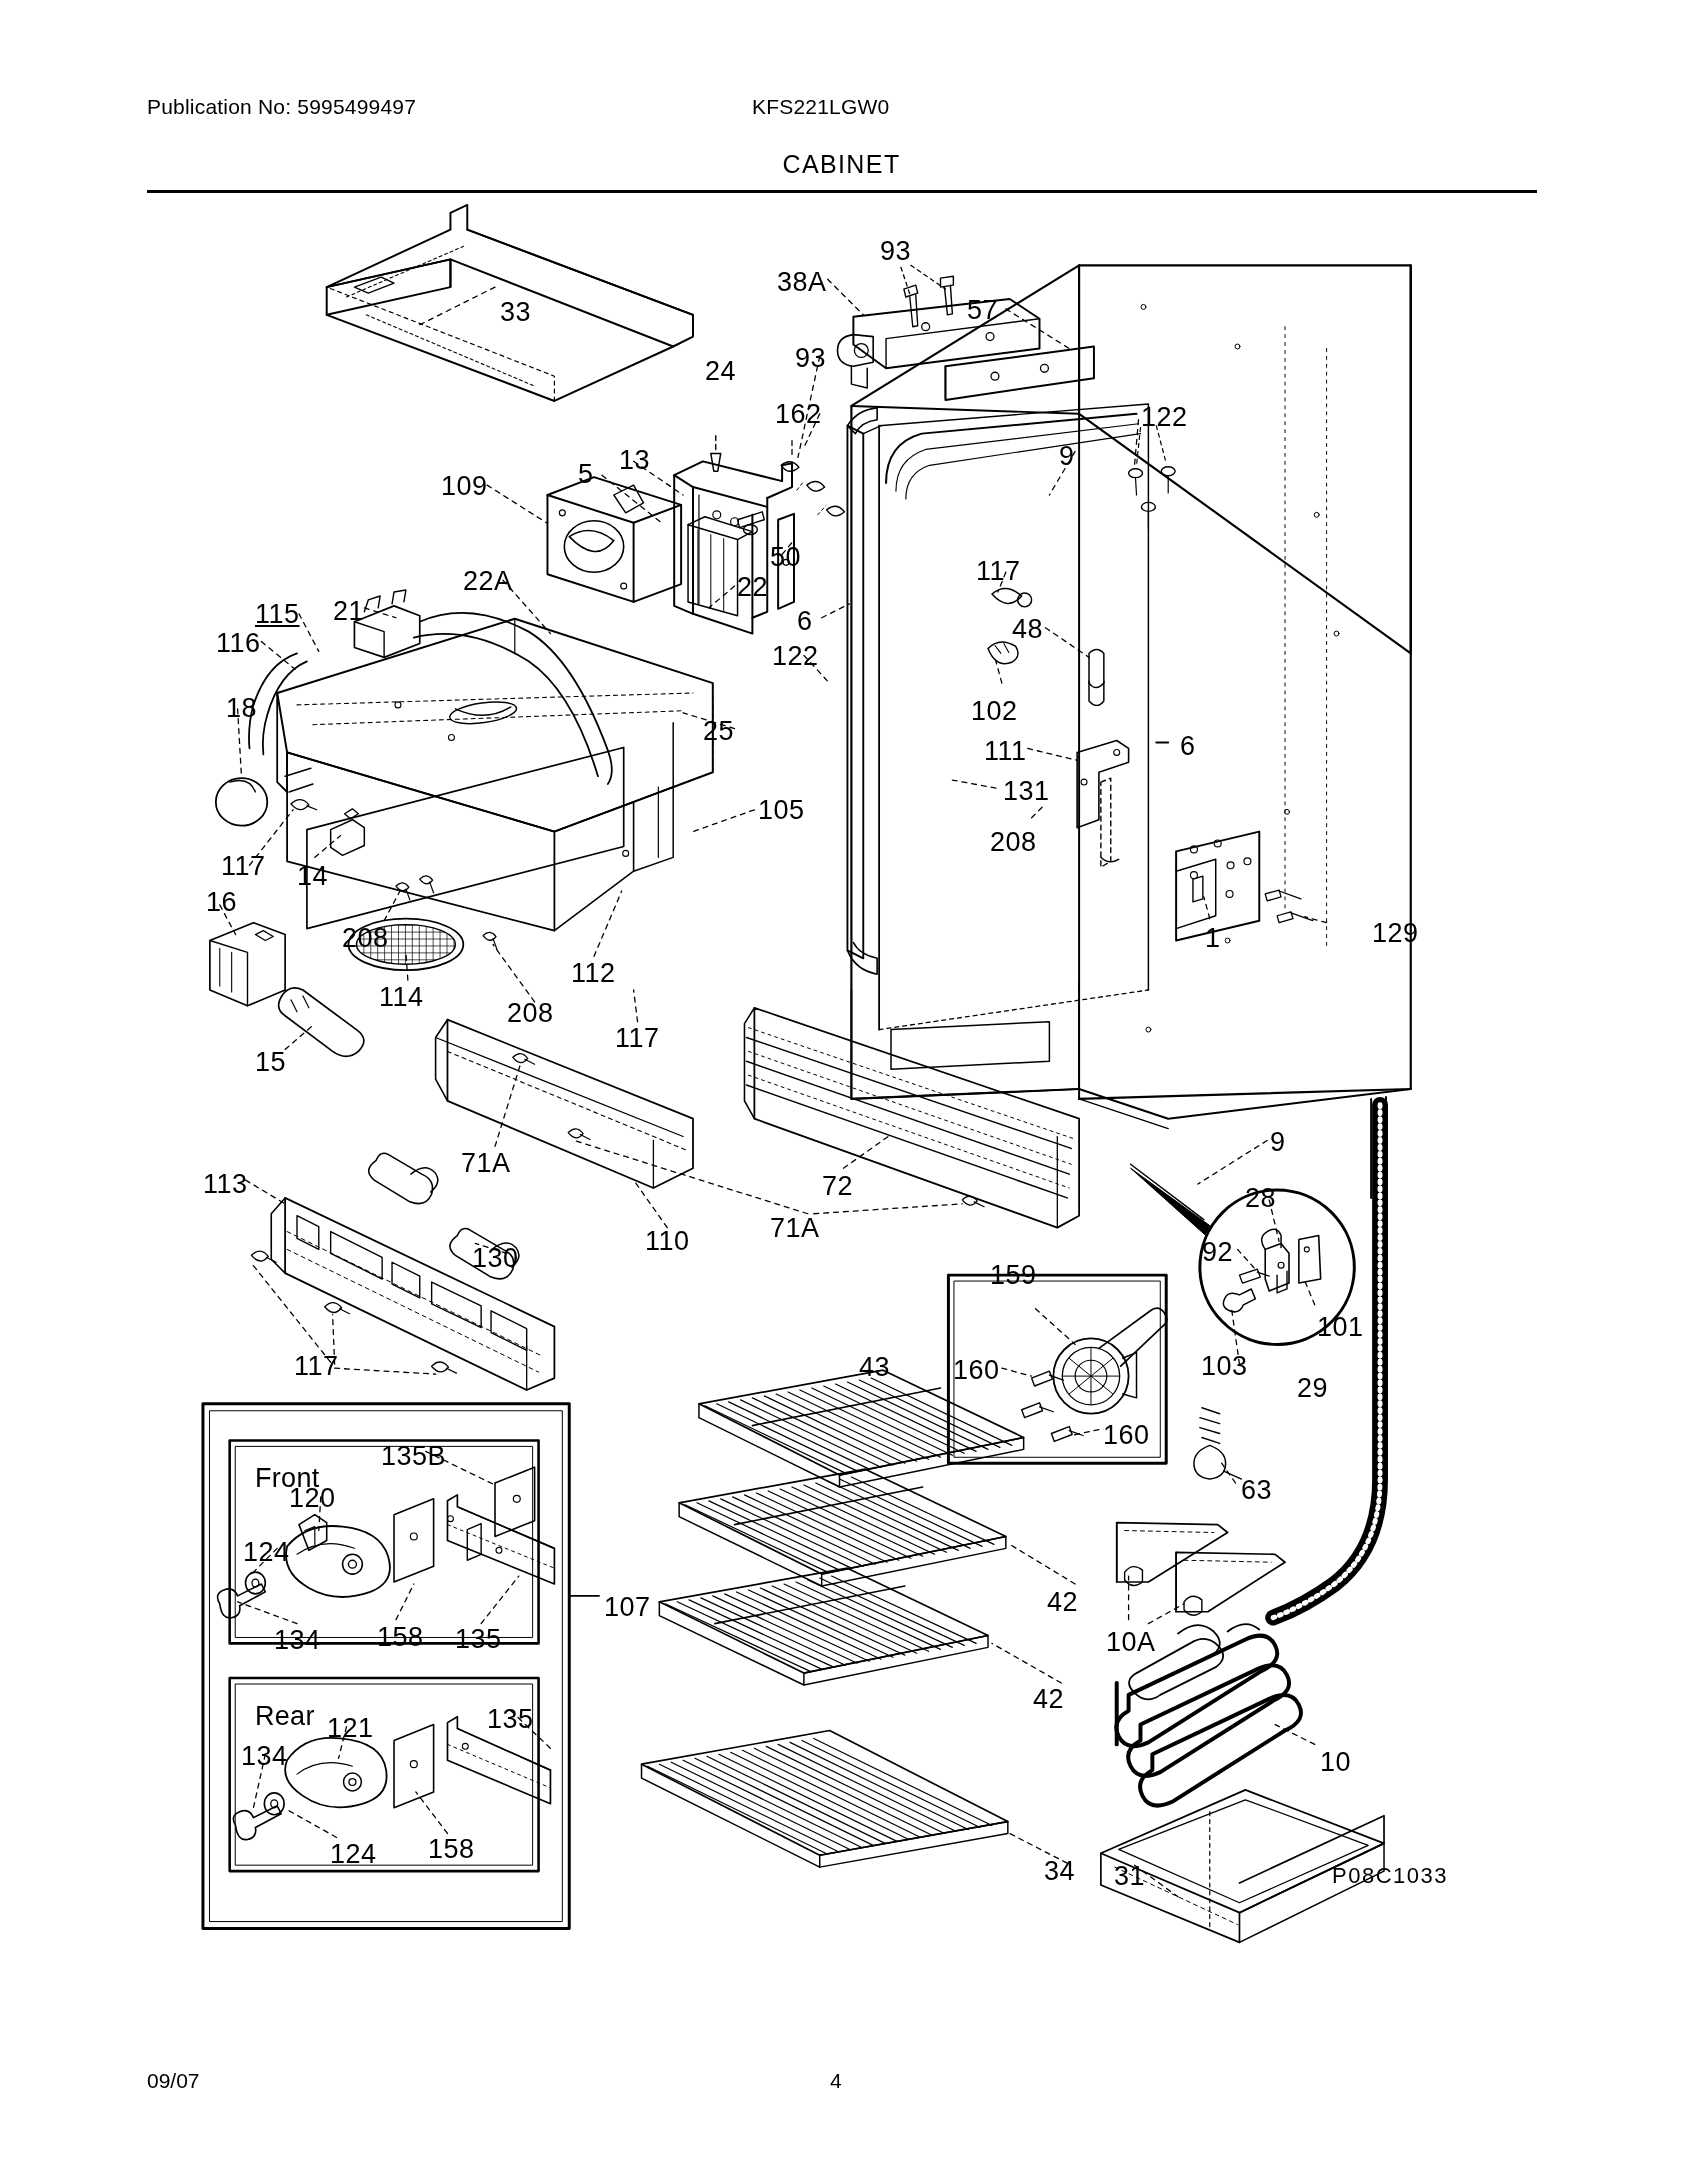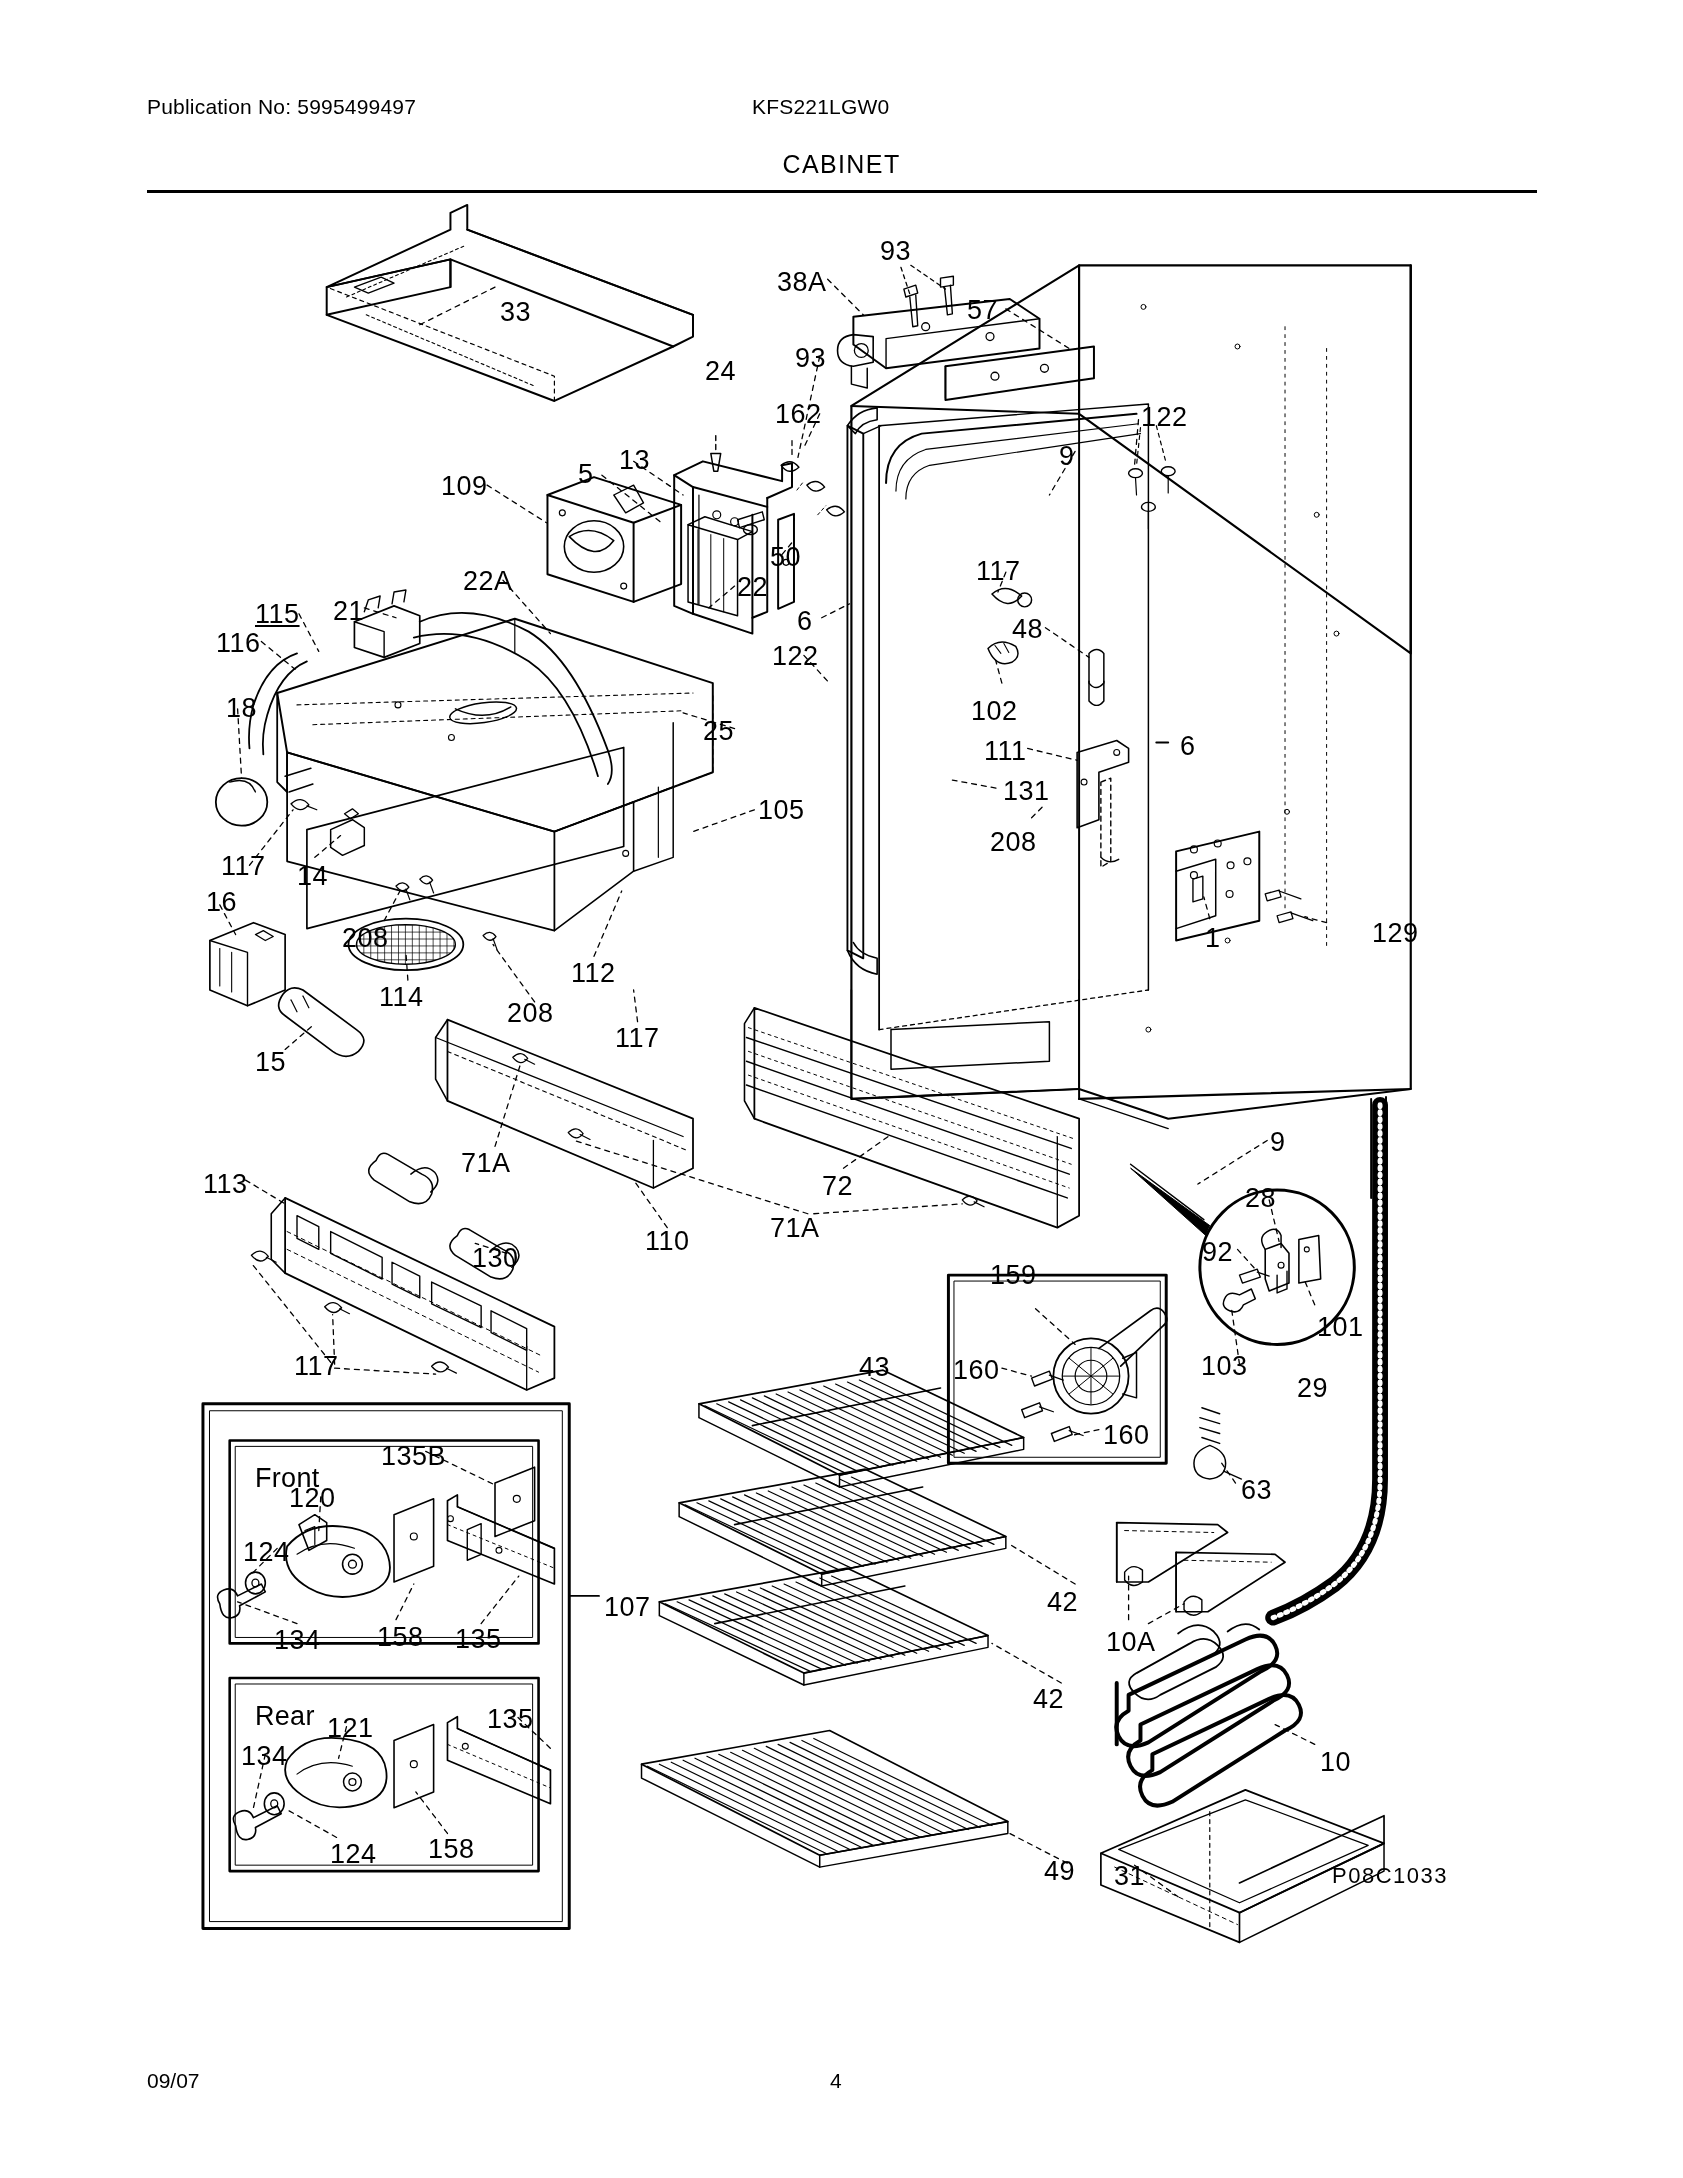--- a/index.html
+++ b/index.html
@@ -767,21 +767,21 @@
       <div class="callout" style="left: 274px; top: 1627px;">134</div>
       <div class="callout" style="left: 377px; top: 1624px;">158</div>
       <div class="callout" style="left: 455px; top: 1626px;">135</div>
       <div class="callout" style="left: 1033px; top: 1686px;">42</div>
       <div class="callout" style="left: 1320px; top: 1749px;">10</div>
       <div class="callout" style="left: 487px; top: 1706px;">135</div>
       <div class="callout" style="left: 327px; top: 1715px;">121</div>
       <div class="callout" style="left: 241px; top: 1743px;">134</div>
       <div class="callout" style="left: 330px; top: 1841px;">124</div>
       <div class="callout" style="left: 428px; top: 1836px;">158</div>
-      <div class="callout" style="left: 1044px; top: 1858px;">49</div>
+      <div class="callout" style="left: 1044px; top: 1858px;">34</div>
       <div class="callout" style="left: 1114px; top: 1863px;">31</div>
     </div>
 
   <div class="inset-label" style="left:255px; top:1463px;">Front</div>
 
   <div class="inset-label" style="left:255px; top:1701px;">Rear</div>
 
   <div id="fig-code">P08C1033</div>
 
   <div class="ftr-text" id="ftr-date">09/07</div>

